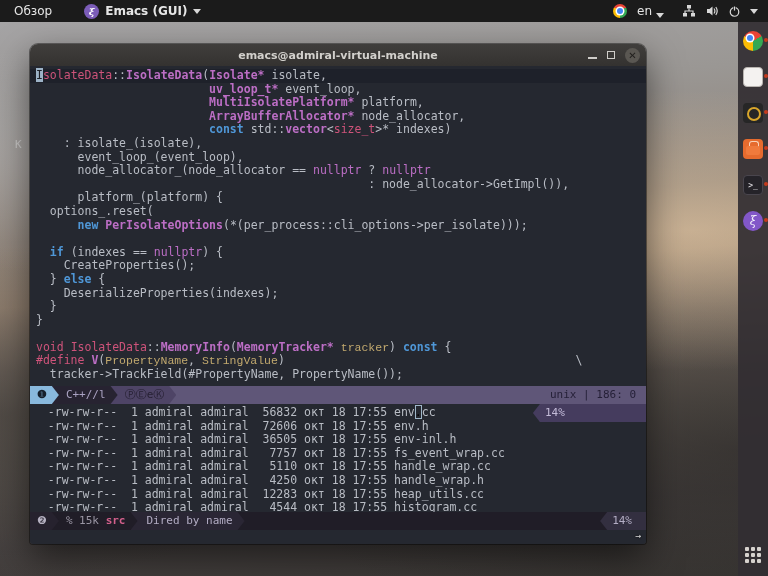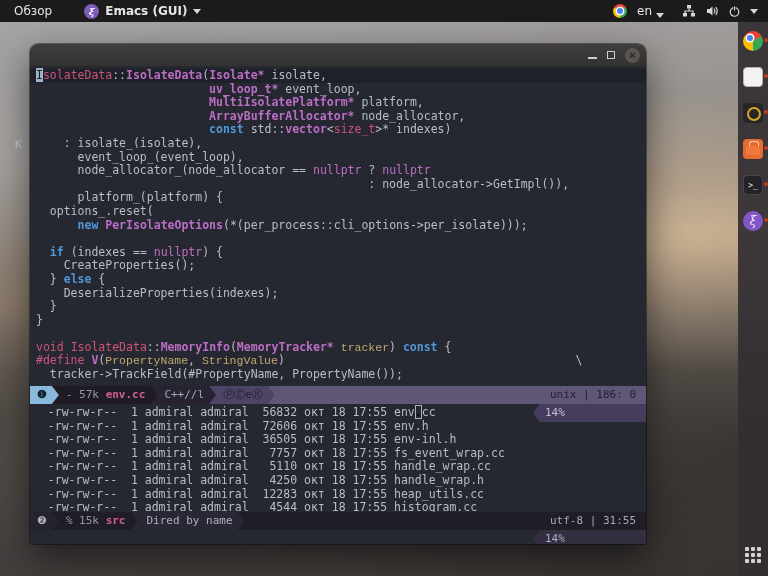--- a/index.html
+++ b/index.html
@@ -188,36 +188,33 @@
         <i></i>
         <i></i>
         <i></i>
         <i></i>
         <i></i>
     </div>
   </div>
 
   <div class="window">
     <div class="titlebar">
+      <span class="title">emacs@admiral-virtual-machine</span>
       <span class="winctl">
         <span class="btn-min"></span>
         <span class="btn-max"></span>
         <span class="btn-close">✕</span>
       </span>
     </div>
 
     <div class="codebuf" id="codebuf"><div class="cl hl"><span class="s-x">I</span><span class="s-t">solateData</span><span class="s-p">::</span><span class="s-f">IsolateData</span><span class="s-p">(</span><span class="s-f">Isolate*</span><span class="s-p"> isolate,</span></div><div class="cl"><span class="s-p">                         </span><span class="s-f">uv_loop_t*</span><span class="s-p"> event_loop,</span></div><div class="cl"><span class="s-p">                         </span><span class="s-f">MultiIsolatePlatform*</span><span class="s-p"> platform,</span></div><div class="cl"><span class="s-p">                         </span><span class="s-f">ArrayBufferAllocator*</span><span class="s-p"> node_allocator,</span></div><div class="cl"><span class="s-p">                         </span><span class="s-k">const</span><span class="s-p"> std::</span><span class="s-f">vector</span><span class="s-p">&lt;</span><span class="s-t">size_t</span><span class="s-p">&gt;*</span><span class="s-p"> indexes)</span></div><div class="cl"><span class="s-p">    : isolate_(isolate),</span></div><div class="cl"><span class="s-p">      event_loop_(event_loop),</span></div><div class="cl"><span class="s-p">      node_allocator_(node_allocator == </span><span class="s-c">nullptr</span><span class="s-p"> ? </span><span class="s-c">nullptr</span></div><div class="cl"><span class="s-p">                                                : node_allocator-&gt;GetImpl()),</span></div><div class="cl"><span class="s-p">      platform_(platform) {</span></div><div class="cl"><span class="s-p">  options_.reset(</span></div><div class="cl"><span class="s-p">      </span><span class="s-k">new</span><span class="s-p"> </span><span class="s-f">PerIsolateOptions</span><span class="s-p">(*(per_process::cli_options-&gt;per_isolate)));</span></div><div class="cl"><span class="s-p"></span></div><div class="cl"><span class="s-p">  </span><span class="s-k">if</span><span class="s-p"> (indexes == </span><span class="s-c">nullptr</span><span class="s-p">) {</span></div><div class="cl"><span class="s-p">    CreateProperties();</span></div><div class="cl"><span class="s-p">  } </span><span class="s-k">else</span><span class="s-p"> {</span></div><div class="cl"><span class="s-p">    DeserializeProperties(indexes);</span></div><div class="cl"><span class="s-p">  }</span></div><div class="cl"><span class="s-p">}</span></div><div class="cl"><span class="s-p"></span></div><div class="cl"><span class="s-t">void</span><span class="s-p"> </span><span class="s-t">IsolateData</span><span class="s-p">::</span><span class="s-f">MemoryInfo</span><span class="s-p">(</span><span class="s-f">MemoryTracker*</span><span class="s-p"> </span><span class="s-v">tracker</span><span class="s-p">) </span><span class="s-k">const</span><span class="s-p"> {</span></div><div class="cl"><span class="s-t">#define</span><span class="s-p"> </span><span class="s-f">V</span><span class="s-p">(</span><span class="s-v">PropertyName</span><span class="s-p">, </span><span class="s-v">StringValue</span><span class="s-p">)</span><span class="s-p">                                          \</span></div><div class="cl"><span class="s-p">  tracker-&gt;TrackField(#PropertyName, PropertyName());</span></div></div>
 
     <div class="ml ml1">
       <div class="seg" style="background:#89b9dd;color:#16202c;z-index:8;padding-left:7px">
         <span class="b">❶</span>
-      </div>
-      <div class="seg" style="background:#1e1b24;color:#9a96a4;z-index:7;padding-left:14px">
-        <span>- 57k</span><span>&nbsp;</span>
-        <span class="b" style="color:#d3608c">env.cc</span>
       </div>
       <div class="seg" style="background:#272331;color:#aaa2c2;z-index:6;padding-left:14px">
         <span>C++//l</span>
       </div>
       <div class="seg" style="background:#4e4466;color:#262033;z-index:5;padding-left:14px">
         <span>ⓅⒺeⓀ</span>
       </div>
       <div class="ml-right">
         <div style="display:flex;align-items:center;color:#241f36;padding:0 10px">
           <span>unix | 186: 0</span>
@@ -236,23 +233,20 @@
         <span>❷</span>
       </div>
       <div class="seg" style="background:#201d27;color:#9a96a4;z-index:7;padding-left:14px">
         <span>% 15k</span><span>&nbsp;</span>
         <span class="b" style="color:#d3608c">src</span>
       </div>
       <div class="seg" style="background:#2a2634;color:#b3adc4;z-index:6;padding-left:16px">
         <span>Dired by name</span>
       </div>
       <div class="ml-right">
-        <div style="display:flex;align-items:center;color:#aaa4b8;padding:0 10px">
-          <span>utf-8 | 31:55</span>
-        </div>
         <div class="rseg" style="background:#332f40;color:#b3adc4;z-index:3;padding-right:14px">
           <span>14%</span>
         </div>
       </div>
     </div>
 
     <div class="echo">
       <span class="echo-arrow">→</span>
     </div>
   </div>

